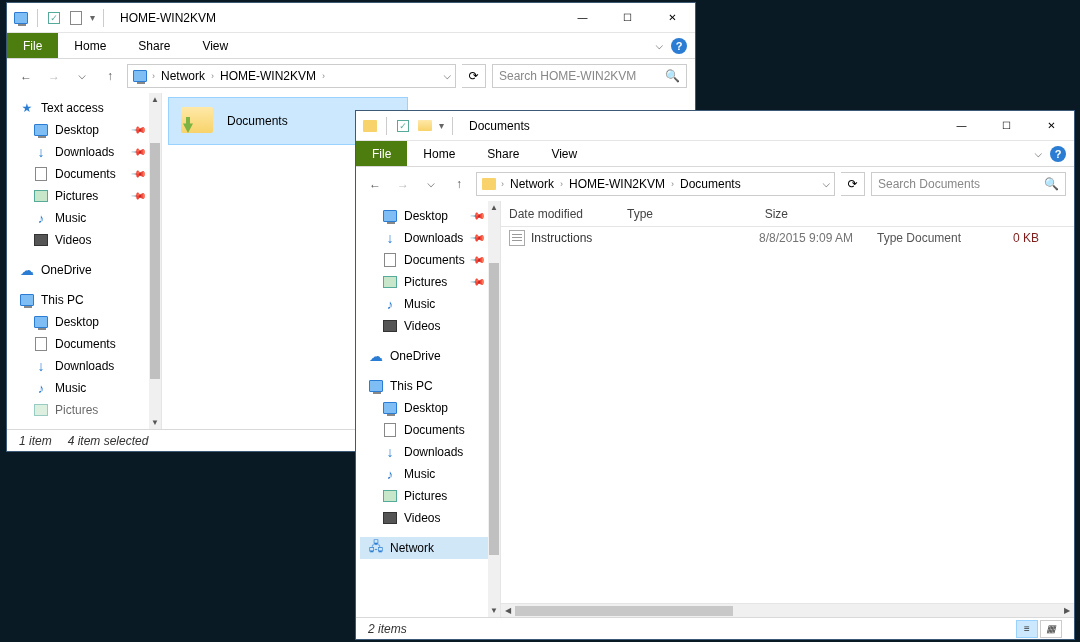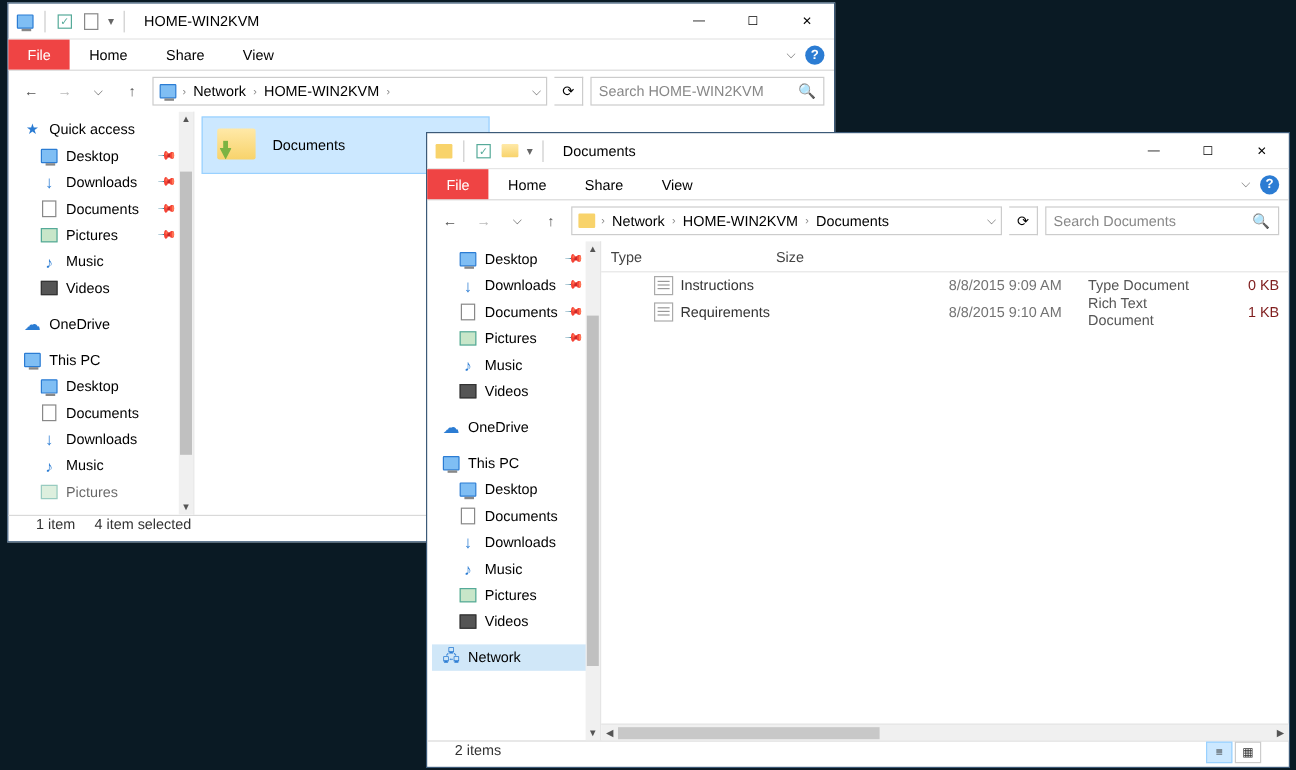--- a/index.html
+++ b/index.html
@@ -61,21 +61,21 @@
     align-items: stretch;
     border-bottom: 1px solid #d9d9d9;
   }
   .ribbon-tab {
     padding: 0 16px;
     display: flex;
     align-items: center;
     font-size: 12px;
   }
   .ribbon-tab.file {
-    background: #ef4444;
+    background: #4d7c0f;
     color: #fff;
   }
   .ribbon-right {
     margin-left: auto;
     display: flex;
     align-items: center;
     padding-right: 8px;
     gap: 8px;
   }
   .help-icon {
@@ -236,24 +236,26 @@
     left: 4px; top: 14px;
     width: 10px; height: 16px;
     background: #7cb342;
     clip-path: polygon(50% 0, 100% 60%, 70% 60%, 70% 100%, 30% 100%, 30% 60%, 0 60%);
     transform: rotate(180deg);
   }
   .statusbar {
     height: 22px;
     border-top: 1px solid #d9d9d9;
     display: flex;
-    padding: 0 23px;
+    align-items: center;
+    padding: 0 12px;
     gap: 16px;
     font-size: 12px;
     color: #333;
+    font-style: italic;
   }
   .statusbar .views {
     margin-left: auto;
     display: flex;
     gap: 2px;
   }
   .view-btn {
     width: 22px; height: 18px;
     border: 1px solid #ccc;
     display: flex; align-items: center; justify-content: center;
@@ -279,21 +281,20 @@
     border-right: 1px solid transparent;
   }
   .col.name { width: 250px; gap: 4px; }
   .col.date { width: 118px; }
   .col.type { width: 118px; }
   .col.size { width: 60px; justify-content: flex-end; }
   .filelist-row {
     display: flex;
     height: 22px;
     align-items: center;
-    margin-left: 36px;
   }
   .filelist-row .cell {
     padding: 0 8px;
     display: flex;
     align-items: center;
     gap: 6px;
     font-size: 12px;
     color: #333;
   }
   .filelist-row .cell.name { width: 250px; }
@@ -416,21 +417,21 @@
       <span>Search HOME-WIN2KVM</span>
       <span style="color:#888">🔍</span>
     </div>
   </div>
 
   <div class="body">
     <div class="navpane">
       <div class="navpane-inner">
         <div class="nav-item">
           <span class="nav-icon ico-star">★</span>
-          <span>Quick access</span>
+          <span>Text access</span>
         </div>
         <div class="nav-item indent">
           <span class="nav-icon">
               <span class="ico-monitor"></span>
             </span>
           <span>Desktop</span>
           <span class="pin">📌</span>
         </div>
         <div class="nav-item indent">
           <span class="nav-icon ico-down-arrow">↓</span>
@@ -675,40 +676,32 @@
       <div class="nav-scroll">
         <span class="scroll-arrow">▲</span>
         <div class="scroll-thumb" style="height:70%;"></div>
         <span class="scroll-arrow">▼</span>
       </div>
     </div>
 
     <div class="content-w2">
       <div class="filelist">
         <div class="filelist-header">
+          <div class="col date">Date modified</div>
           <div class="col type">Type</div>
           <div class="col size">Size</div>
         </div>
         <div class="filelist-row">
           <div class="cell name">
             <span class="file-icon"></span>
             <span>Instructions</span>
           </div>
           <div class="cell date">8/8/2015 9:09 AM</div>
           <div class="cell type">Type Document</div>
           <div class="cell size">0 KB</div>
-        </div>
-        <div class="filelist-row">
-          <div class="cell name">
-            <span class="file-icon"></span>
-            <span>Requirements</span>
-          </div>
-          <div class="cell date">8/8/2015 9:10 AM</div>
-          <div class="cell type">Rich Text Document</div>
-          <div class="cell size">1 KB</div>
         </div>
       </div>
       <div style="flex:1"></div>
       <div class="hscroll">
         <span class="arrow">◀</span>
         <div class="track">
             <div class="thumb"></div>
           </div>
         <span class="arrow">▶</span>
       </div>

